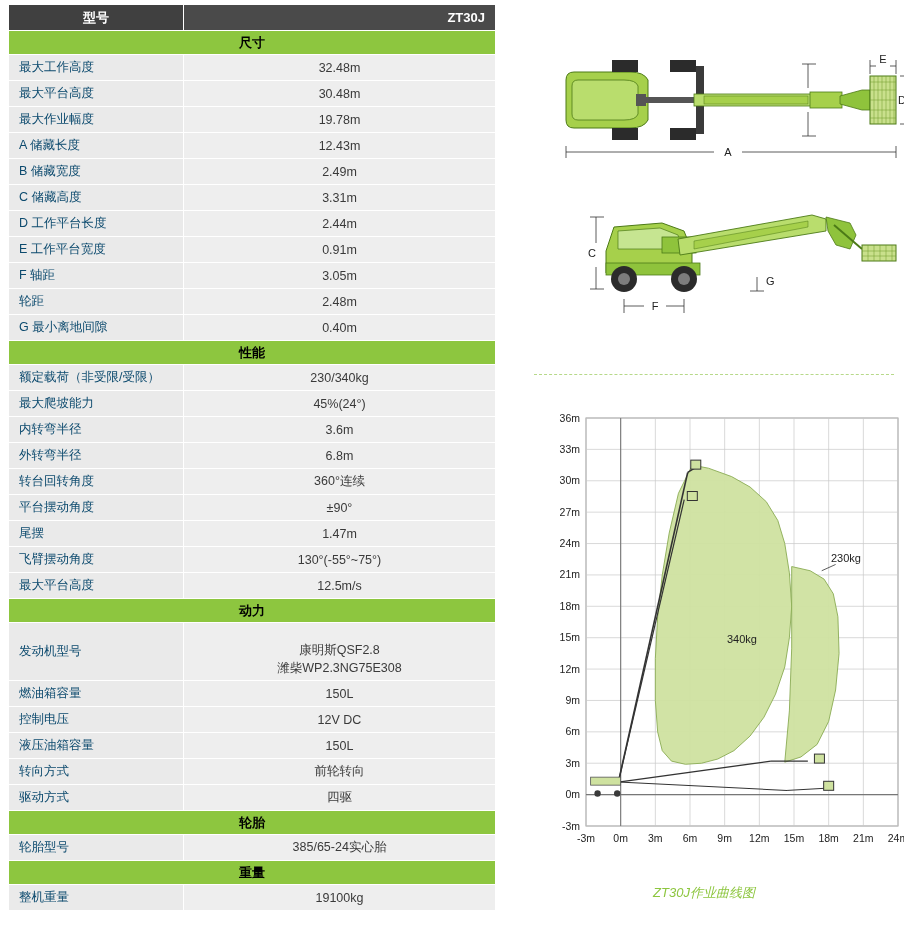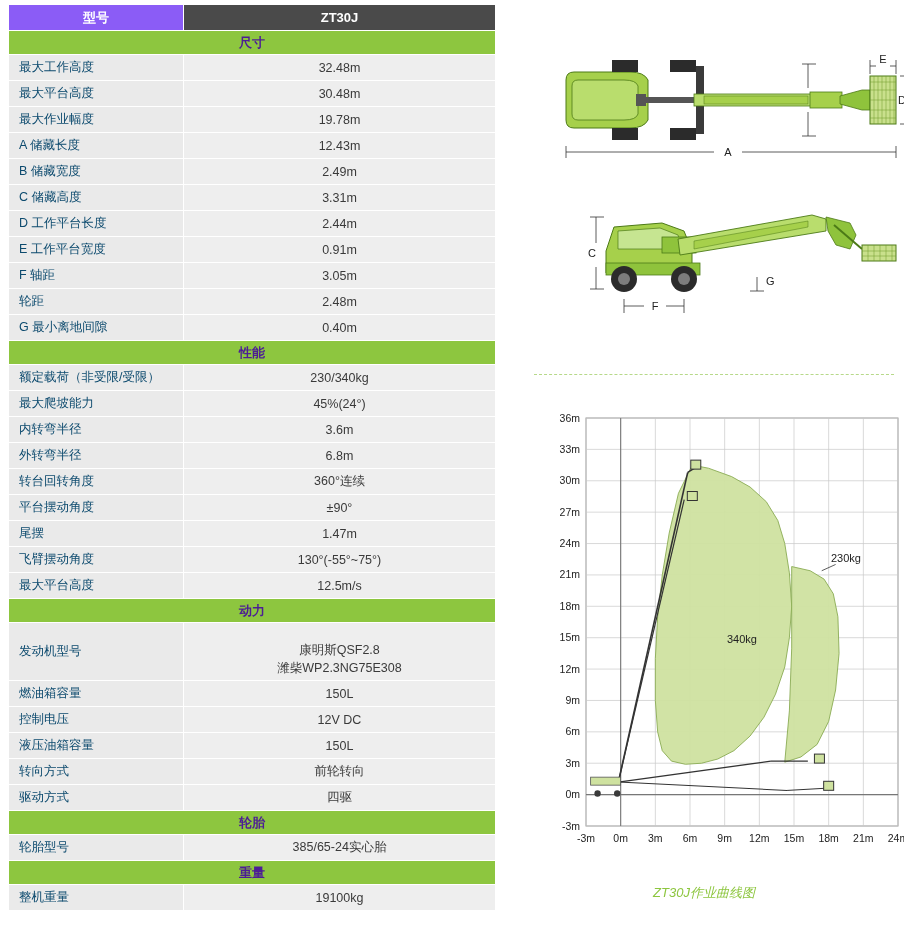--- a/index.html
+++ b/index.html
@@ -22,37 +22,37 @@
     width: 488px;
     border-collapse: collapse;
     font-size: 12.5px;
   }
   .spec-table td, .spec-table th {
     height: 26px;
     padding: 0 10px;
     border: 1px solid #ffffff;
   }
   .hdr-left {
-    background: #8b5cf6;
+    background: #404040;
     color: #ffffff;
     font-weight: bold;
     text-align: center;
     width: 175px;
     font-size: 13px;
   }
   .hdr-right {
     background: #4a4a4a;
     color: #ffffff;
     font-weight: bold;
-    text-align: center;
+    text-align: right;
     font-size: 13px;
   }
   .section-row td {
     background: #8dc63f;
-    color: #4c1d95;
+    color: #000000;
     font-weight: bold;
     text-align: center;
     font-size: 13px;
     height: 24px;
   }
   .lbl {
     background: #eaeaea;
     color: #0c4a6e;
     text-align: left;
     width: 175px;

